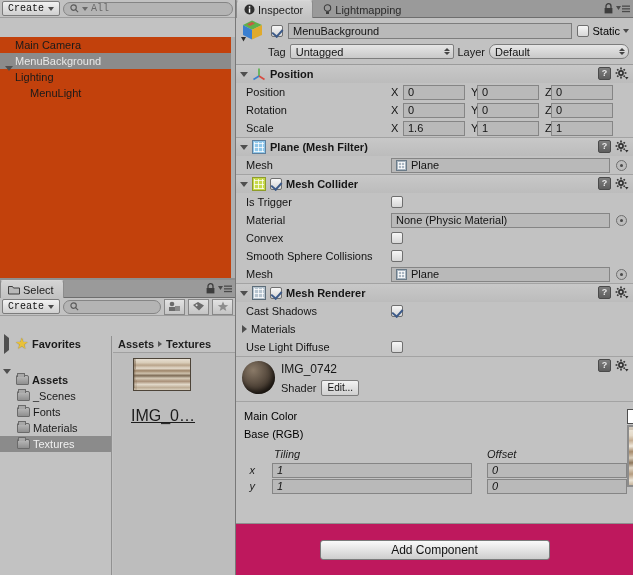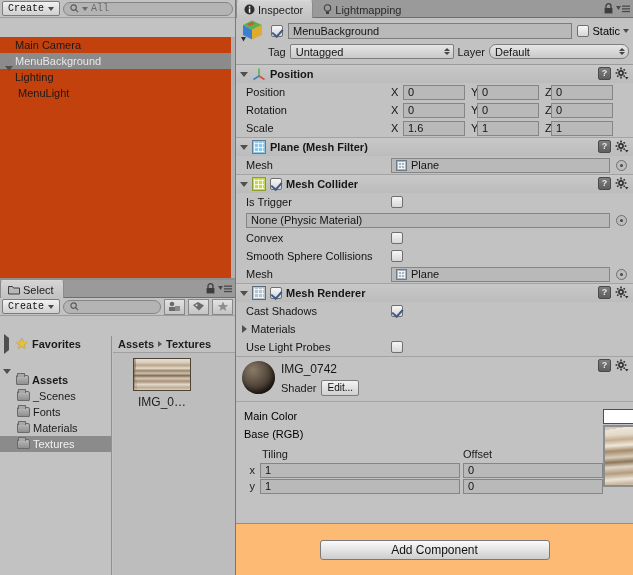--- a/index.html
+++ b/index.html
@@ -155,21 +155,21 @@
         #9d8468 38%, #cfc2ad 46%, #7d6b56 54%, #d6cbb8 62%,
         #a99078 72%, #e1d8c9 82%, #bfae97 92%, #d8cdbb 100%);
       position: relative; overflow: hidden;
   }
   .asset-thumb::after {
     content: ""; position: absolute; inset: 0;
     background:
       linear-gradient(93deg, rgba(90,70,50,.28) 0 2px, transparent 2px 9px),
       linear-gradient(87deg, rgba(120,95,70,.18) 0 3px, transparent 3px 14px);
   }
-  .asset-label { font-size: 12px; color: #1d1d1d; margin-top: 4px; }
+  .asset-label { font-size: 16px; color: #1d1d1d; margin-top: 16px; text-decoration: underline; }
 
   
   #inspector { left: 236px; top: 0; width: 397px; height: 575px; background: #c2c2c2; }
   .insp-body { position: absolute; left: 0; top: 19px; right: 0; bottom: 0; overflow: hidden; }
 
   .go-header {
     background: #c2c2c2; padding: 3px 4px 4px 4px;
     border-bottom: 1px solid #9b9b9b;
     position: relative;
   }
@@ -319,27 +319,27 @@
     background:
       linear-gradient(188deg, rgba(80,60,42,.35) 0 2px, transparent 2px 11px),
       linear-gradient(172deg, rgba(110,86,62,.22) 0 3px, transparent 3px 17px);
   }
   .select-lbl {
     position: absolute; right: 0; bottom: 0;
     font-size: 11px; color: #111; background: rgba(200,200,200,.0);
     padding: 0 1px; line-height: 11px;
   }
   .tiling-grid { margin-top: 3px; }
-  .tg-row { display: flex; align-items: center; height: 16px; gap: 0; }
+  .tg-row { display: flex; align-items: center; height: 16px; gap: 12px; font-style: italic; }
   .tg-axis { width: 16px; flex: 0 0 16px; font-size: 11px; text-align: right; padding-right: 5px; color:#222;}
   .tg-head { font-size: 11px; color: #1a1a1a; }
 
   .addcomp-wrap {
     position: absolute; left: 0; right: 0; bottom: 0; height: 52px;
-    background: #fdba74; border-top: 1px solid #8f8f8f;
+    background: #be185d; border-top: 1px solid #8f8f8f;
     display: flex; align-items: center; justify-content: center;
   }
   .addcomp {
     width: 230px; height: 20px;
     background: linear-gradient(#fafafa, #cdcdcd);
     border: 1px solid #7a7a7a; border-radius: 3px;
     display: flex; align-items: center; justify-content: center;
     font-size: 12px; color: #111;
   }
 
@@ -385,21 +385,21 @@
         <span>Main Camera</span>
       </div>
       <div class="hrow sel">
         <span class="twisty"></span>
         <span>MenuBackground</span>
       </div>
       <div class="hrow">
         <span class="twisty"><i class="tri-dn"></i></span>
         <span>Lighting</span>
       </div>
-      <div class="hrow" style="padding-left:18px;">
+      <div class="hrow" style="padding-left:30px;">
         <span>MenuLight</span>
       </div>
     </div>
     <div class="scroll-track"></div>
   </div>
 
   <div class="hsplit"></div>
 
   <div class="panel" id="project">
     <div class="tabbar">
@@ -702,20 +702,21 @@
               </g>
               <polygon points="10,10 13.5,10 11.7,12.6" fill="#2f2f2f"></polygon>
             </svg>
           </span>
         </div>
         <div class="frow">
           <span class="fname">Is Trigger</span>
           <span class="cbx"></span>
         </div>
         <div class="frow">
+          <span class="fname">Material</span>
           <span class="objfield" style="margin-right:2px;">
             <span>None (Physic Material)</span>
           </span>
           <span class="dotbtn" style="margin-right:6px;"></span>
         </div>
         <div class="frow">
           <span class="fname">Convex</span>
           <span class="cbx"></span>
         </div>
         <div class="frow">
@@ -758,21 +759,21 @@
         </div>
         <div class="frow">
           <span class="fname">Cast Shadows</span>
           <span class="cbx on"></span>
         </div>
         <div class="frow" style="padding-left:4px;">
           <i class="tri-rt"></i>
           <span style="padding-left:4px;">Materials</span>
         </div>
         <div class="frow">
-          <span class="fname">Use Light Probes</span>
+          <span class="fname">Use Light Diffuse</span>
           <span class="cbx"></span>
         </div>
       </div>
 
       <div>
         <div class="mat-head">
           <span class="mat-sphere"></span>
           <div style="flex:1;">
             <div class="mat-name">IMG_0742</div>
             <div class="mat-shader-row">

